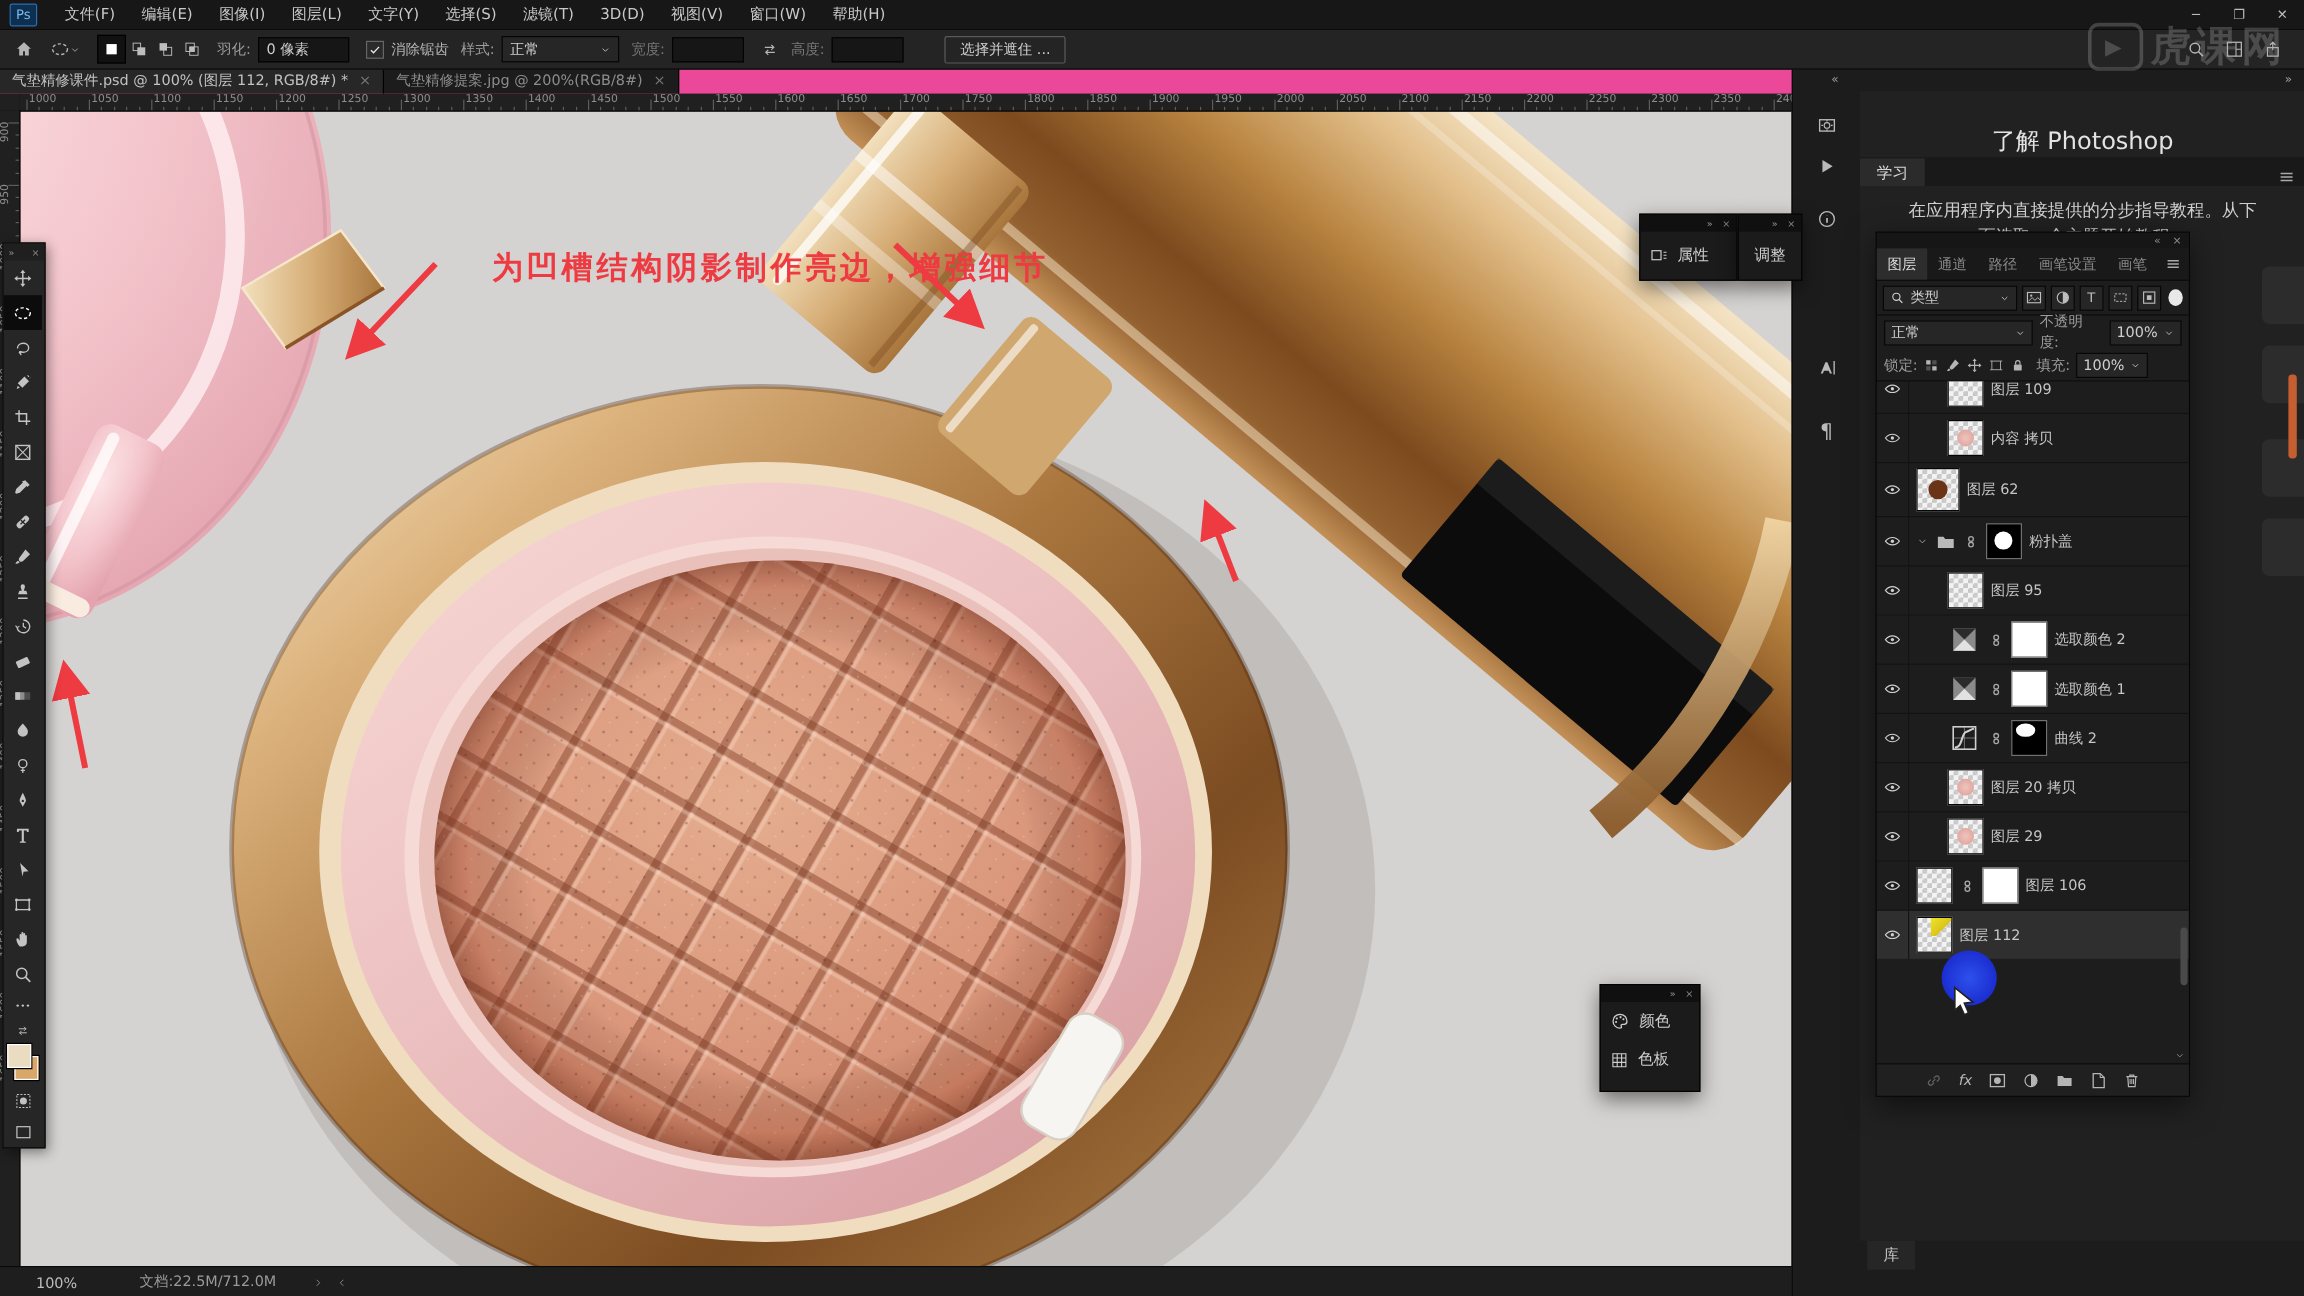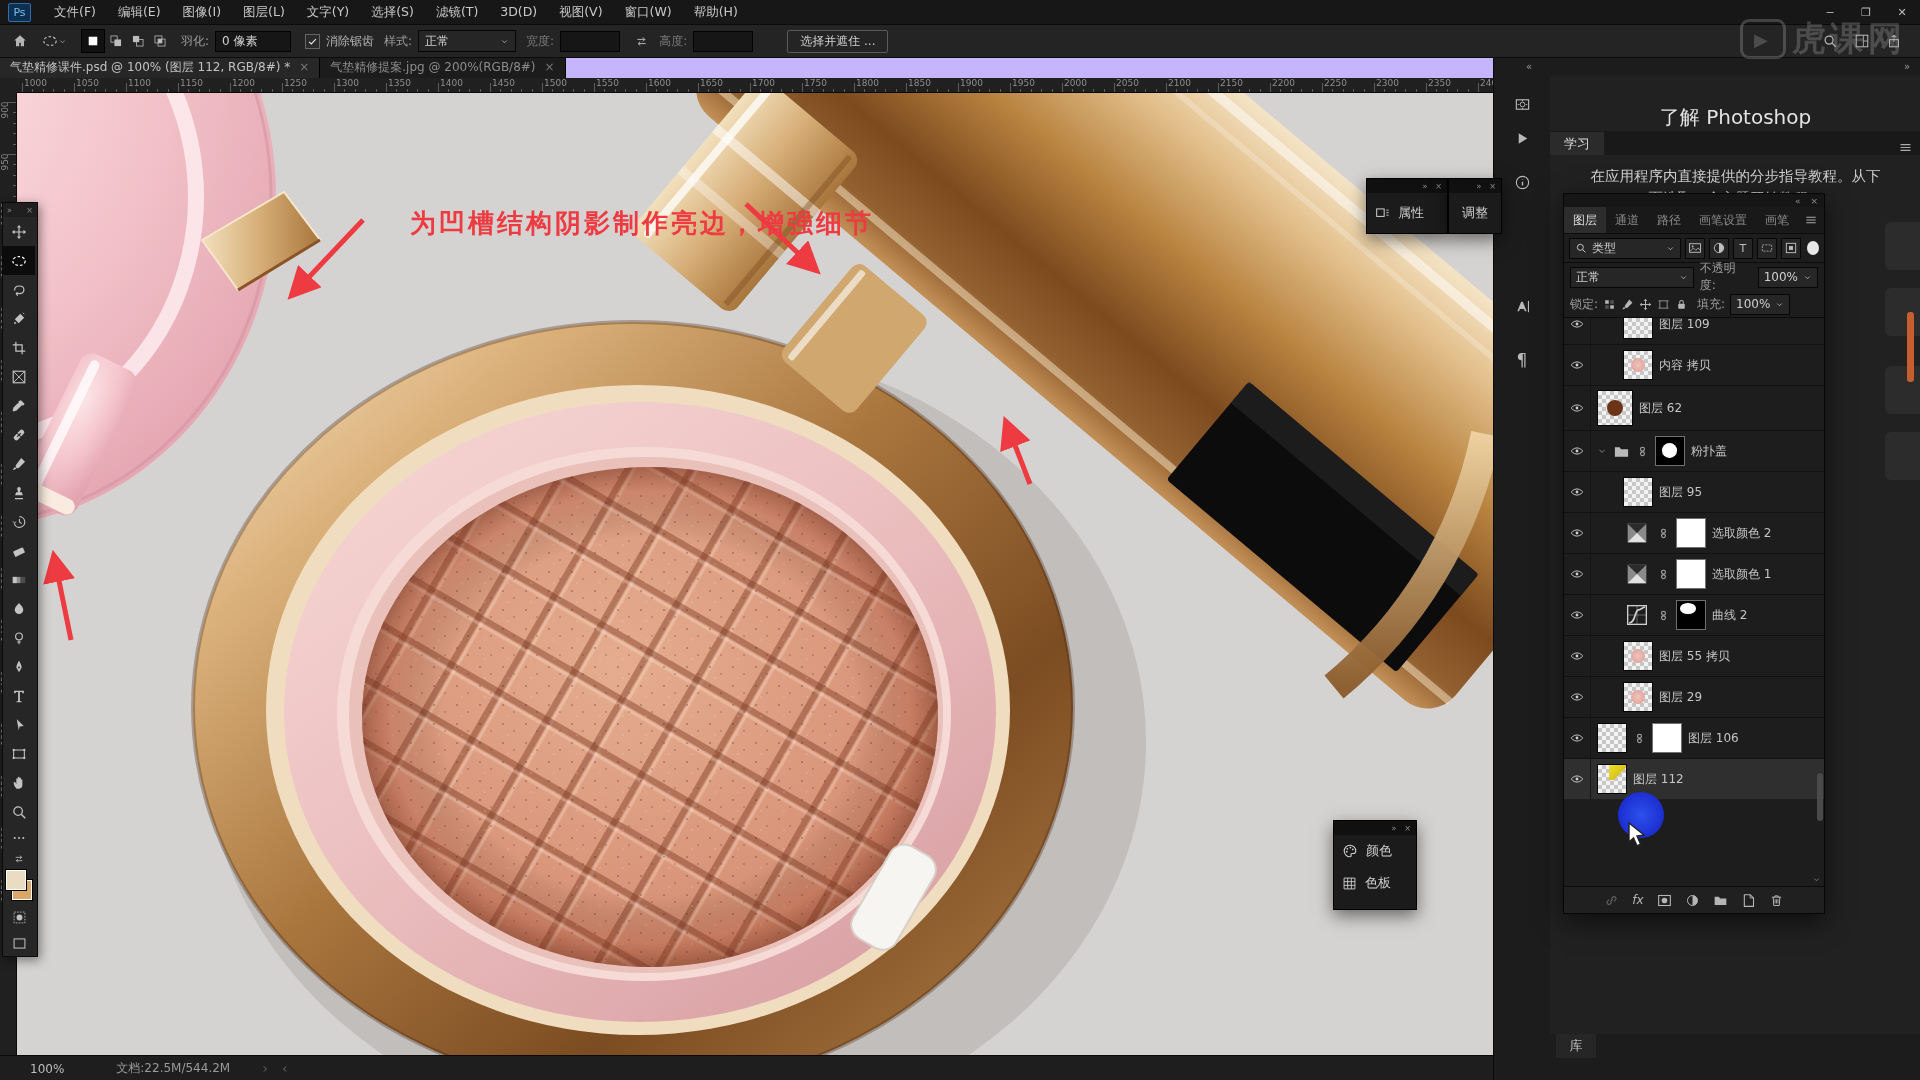--- a/index.html
+++ b/index.html
@@ -20,21 +20,21 @@
   .osel{background:#262626;border:1px solid #050505;height:20px;display:flex;align-items:center;gap:6px;padding:0 6px;color:#cfcfcf;}
   .olab{margin:0 6px 0 10px;color:#9d9d9d;white-space:nowrap;}
   .obtn{border:1px solid #5a5a5a;border-radius:2px;height:21px;display:flex;align-items:center;padding:0 12px;color:#cfcfcf;white-space:nowrap;}
   .modeic{width:22px;height:22px;display:flex;align-items:center;justify-content:center;color:#bdbdbd;}
   .modeic.on{background:#111;border:1px solid #000;color:#fff;}
   .cbx{width:13px;height:13px;background:#2a2a2a;border:1px solid #666;display:flex;align-items:center;justify-content:center;color:#e8e8e8;margin-right:6px;}
   
   #watermark{position:absolute;right:14px;top:16px;display:flex;align-items:center;gap:6px;color:rgba(170,170,170,.30);font-size:34px;font-weight:bold;letter-spacing:4px;z-index:55;pointer-events:none;}
   #watermark .wm-logo{width:40px;height:34px;border:3px solid rgba(170,170,170,.30);border-radius:9px;display:flex;align-items:center;justify-content:center;font-size:18px;}
   
-  #tabbar{position:absolute;left:0;top:56px;width:1493px;height:22px;background:#c4b5fd;display:flex;font-size:12px;z-index:30;}
+  #tabbar{position:absolute;left:0;top:56px;width:1493px;height:22px;background:#ec4899;display:flex;font-size:12px;z-index:30;}
   .doctab{display:flex;align-items:center;gap:9px;padding:0 10px;border-right:1px solid #000;white-space:nowrap;color:#8c8c8c;background:#1c1c1c;}
   .doctab.active{background:#272727;color:#c2c2c2;}
   .doctab .tx{font-size:12px;color:#777;}
   
   #ruler-corner{position:absolute;left:0;top:78px;width:16px;height:14px;background:#202020;border-right:1px solid #0a0a0a;border-bottom:1px solid #0a0a0a;z-index:22;}
   #ruler-top{position:absolute;left:16px;top:78px;width:1477px;height:14px;background:#202020;border-bottom:1px solid #0a0a0a;overflow:hidden;z-index:22;}
   #ruler-left{position:absolute;left:0;top:92px;width:16px;height:963px;background:#202020;border-right:1px solid #0a0a0a;overflow:hidden;z-index:22;}
   .rlab{position:absolute;top:0;font-size:9px;color:#8d8d8d;}
   .rtick{position:absolute;bottom:0;width:1px;background:#5c5c5c;}
   .rtickl{position:absolute;right:0;height:1px;background:#5c5c5c;}
@@ -1158,21 +1158,21 @@
           <div class="eyec">
             <svg width="14" height="14" viewBox="0 0 18 18">
               <path d="M1.5 9S4.5 5 9 5s7.5 4 7.5 4-3 4-7.5 4S1.5 9 1.5 9z" fill="none" stroke="currentColor" stroke-width="1.2"></path>
               <circle cx="9" cy="9" r="1.8" fill="currentColor"></circle>
             </svg>
           </div>
           <div class="lcon ind">
             <div class="thumb">
               <span class="blob pink"></span>
             </div>
-            <span class="lname">图层 55 拷贝</span>
+            <span class="lname">图层 20 拷贝</span>
           </div>
         </div>
         <div class="lrow">
           <div class="eyec">
             <svg width="14" height="14" viewBox="0 0 18 18">
               <path d="M1.5 9S4.5 5 9 5s7.5 4 7.5 4-3 4-7.5 4S1.5 9 1.5 9z" fill="none" stroke="currentColor" stroke-width="1.2"></path>
               <circle cx="9" cy="9" r="1.8" fill="currentColor"></circle>
             </svg>
           </div>
           <div class="lcon ind">
@@ -1311,21 +1311,21 @@
   </div>
 </div>
 
 <div id="click-hl"></div>
 <svg id="cursor" width="22" height="26" viewBox="0 0 22 26">
   <path d="M2 1 L17 13 L10 14 L13.5 22 L10 23.8 L6.5 16 L2 20z" fill="#ffffff" stroke="#222" stroke-width="1.4"></path>
 </svg>
 
 <div id="statusbar">
   <span id="sb-zoom">100%</span>
-  <span id="sb-doc">文档:22.5M/544.2M</span>
+  <span id="sb-doc">文档:22.5M/712.0M</span>
   <span id="sb-chev">
     <span class="icw" id="sb-right">
         <svg width="10" height="10" viewBox="0 0 18 18">
           <path d="M7 4.5L11.5 9 7 13.5" fill="none" stroke="currentColor" stroke-width="1.4"></path>
         </svg>
       </span>
     <span class="icw" id="sb-left">
         <svg width="10" height="10" viewBox="0 0 18 18">
           <path d="M11 4.5L6.5 9 11 13.5" fill="none" stroke="currentColor" stroke-width="1.4"></path>
         </svg>

